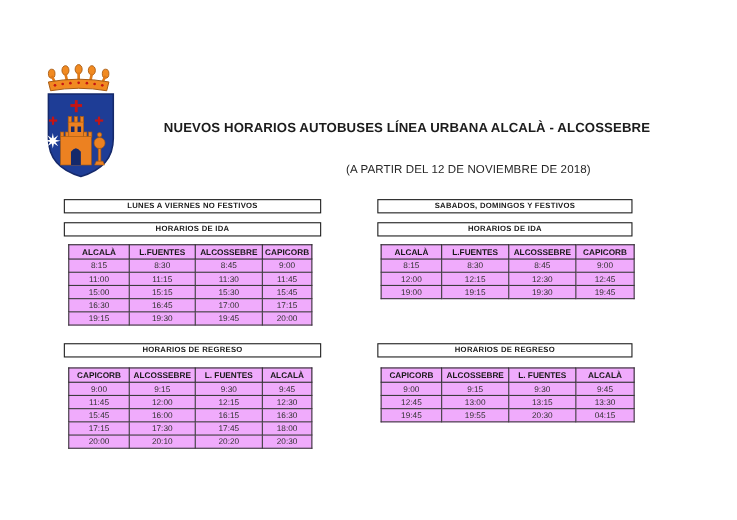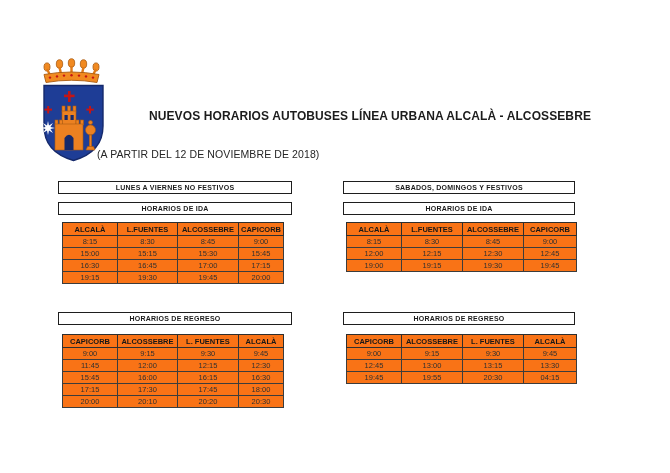--- a/index.html
+++ b/index.html
@@ -7,35 +7,35 @@
   .page {
     position:relative; width:670px; height:473px; background:#ffffff;
     font-family:"Liberation Sans", sans-serif; color:#1f1f1f; overflow:hidden;padding-left:12px;
   }
   .crest { position:absolute; left:38px; top:58px; width:67px; height:104px; }
   .title {
     position:absolute; left:140px; top:109px; width:460px; text-align:center;
     font-size:12px; font-weight:bold; color:#1c1c1c; letter-spacing:0.1px;
   }
   .subtitle {
-    position:absolute; left:97px; top:148px; width:440px; text-align:left;
+    position:absolute; left:97px; top:148px; width:440px; text-align:right;
     font-size:10.5px; font-weight:normal; color:#262626; letter-spacing:0.1px;
   }
   .bar {
     position:absolute; height:13px; background:#fff;
     border:1.5px solid #1e1e1e;
     display:flex; align-items:center; justify-content:center;
     font-size:7px; font-weight:bold; letter-spacing:0.25px; color:#1a1a1a;
     white-space:nowrap;
   }
   .col-l { left:58px;  width:234px; }
   .col-r { left:343px; width:232px; }
   table.times {
     position:absolute; border-collapse:collapse; table-layout:fixed;
-    background:#f97316; border:1.5px solid #161616;
+    background:#f0abfc; border:1.5px solid #161616;
   }
   table.times th {
     height:13px; font-size:7.5px; font-weight:bold; color:#171717;
     border:1px solid #2e2e2e; text-align:center; white-space:nowrap; overflow:hidden;
   }
   table.times td {
     height:12px; font-size:7.5px; color:#303030;
     border:1px solid #3c3c3c; text-align:center; white-space:nowrap;
   }
   .tbl-wl { left:62px;  width:221px; }
@@ -127,20 +127,26 @@
         </tr>
       </thead>
       <tbody>
         <tr>
           <td>8:15</td>
           <td>8:30</td>
           <td>8:45</td>
           <td>9:00</td>
         </tr>
         <tr>
+          <td>11:00</td>
+          <td>11:15</td>
+          <td>11:30</td>
+          <td>11:45</td>
+        </tr>
+        <tr>
           <td>15:00</td>
           <td>15:15</td>
           <td>15:30</td>
           <td>15:45</td>
         </tr>
         <tr>
           <td>16:30</td>
           <td>16:45</td>
           <td>17:00</td>
           <td>17:15</td>

